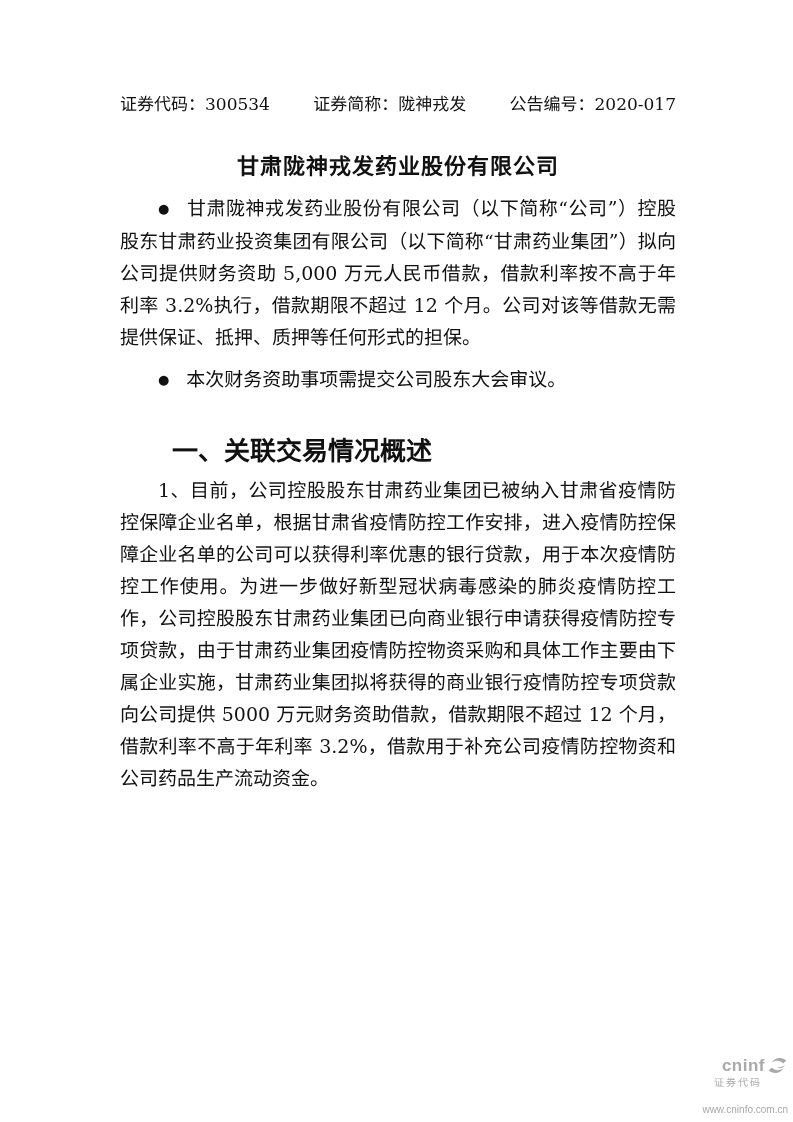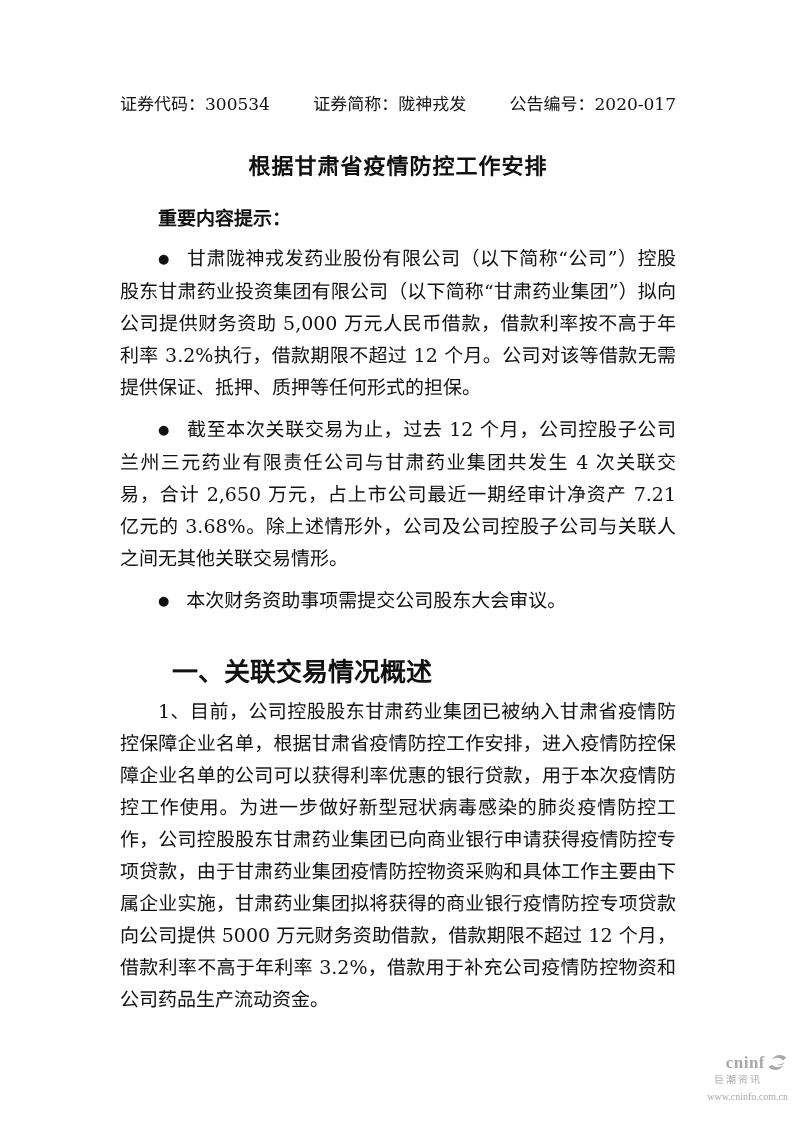--- a/index.html
+++ b/index.html
@@ -87,24 +87,24 @@
     font-weight: bold;
     font-size: 26px;
     line-height: 26px;
     text-indent: 2em;
   }
   .section-para { margin-top: 10px; }
   
   .watermark {
     position: absolute;
     right: 5px;
-    bottom: 20px;
+    bottom: 7px;
     text-align: right;
     color: #a9a9a9;
-    font-family: Liberation Serif, serif;
+    font-family: Liberation Sans, sans-serif;
     line-height: 1;
     user-select: none;
   }
   .wm-row {
     display: flex;
     align-items: center;
     justify-content: flex-end;
     gap: 2px;
   }
   .wm-brand {
@@ -113,59 +113,57 @@
     letter-spacing: 0.5px;
   }
   .wm-swirl svg { display: block; }
   .wm-cn {
     font-size: 10px;
     letter-spacing: 2px;
     margin: 2px 26px 0 0;
   }
   .wm-url {
     font-size: 10px;
-    margin-top: 7px;
+    margin-top: 17px;
   }
 </style>
 </head>
 <body>
 
 <div class="page">
   <div class="content">
 
     <div class="doc-header">
       <span>证券代码：300534</span>
       <span>证券简称：陇神戎发</span>
       <span>公告编号：2020-017</span>
     </div>
 
-    <h1 class="title-company">根据甘肃省疫情防控工作安排</h1>
+    <h1 class="title-company">甘肃陇神戎发药业股份有限公司</h1>
 
 
-    <p class="notice-label">重要内容提示：</p>
 
     <p class="body-text bullet"><span class="bullet-marker">●</span><span>甘肃陇神戎发药业股份有限公司（以下简称“公司”）控股股东甘肃药业投资集团有限公司（以下简称“甘肃药业集团”）拟向公司提供财务资助 5,000 万元人民币借款，借款利率按不高于年利率 3.2%执行，借款期限不超过 12 个月。公司对该等借款无需提供保证、抵押、质押等任何形式的担保。</span></p>
 
-    <p class="body-text bullet"><span class="bullet-marker">●</span><span>截至本次关联交易为止，过去 12 个月，公司控股子公司兰州三元药业有限责任公司与甘肃药业集团共发生 4 次关联交易，合计 2,650 万元，占上市公司最近一期经审计净资产 7.21 亿元的 3.68%。除上述情形外，公司及公司控股子公司与关联人之间无其他关联交易情形。</span></p>
 
     <p class="body-text bullet"><span class="bullet-marker">●</span><span>本次财务资助事项需提交公司股东大会审议。</span></p>
 
     <p class="section-heading">一、关联交易情况概述</p>
 
     <p class="body-text section-para">1、目前，公司控股股东甘肃药业集团已被纳入甘肃省疫情防控保障企业名单，根据甘肃省疫情防控工作安排，进入疫情防控保障企业名单的公司可以获得利率优惠的银行贷款，用于本次疫情防控工作使用。为进一步做好新型冠状病毒感染的肺炎疫情防控工作，公司控股股东甘肃药业集团已向商业银行申请获得疫情防控专项贷款，由于甘肃药业集团疫情防控物资采购和具体工作主要由下属企业实施，甘肃药业集团拟将获得的商业银行疫情防控专项贷款向公司提供 5000 万元财务资助借款，借款期限不超过 12 个月，借款利率不高于年利率 3.2%，借款用于补充公司疫情防控物资和公司药品生产流动资金。</p>
 
   </div>
 
   <div class="watermark">
     <div class="wm-row">
       <span class="wm-brand">cninf</span>
       <span class="wm-swirl">
         <svg width="21" height="21" viewBox="0 0 24 24" fill="#a9a9a9" xmlns="http://www.w3.org/2000/svg">
           <path d="M22 6.5 C17.5 1.5 8.5 2.5 5.2 8.8 C9.5 5.5 15.5 5.8 18.4 9.6 Z"></path>
           <path d="M2 17.5 C6.5 22.5 15.5 21.5 18.8 15.2 C14.5 18.5 8.5 18.2 5.6 14.4 Z"></path>
           <path d="M20.5 11.2 C19 14.8 14.5 16.2 11.5 14.2 C14.8 14.6 18.2 13.4 20.5 11.2 Z"></path>
         </svg>
       </span>
     </div>
-    <div class="wm-cn">巨潮资讯</div>
+    <div class="wm-cn">证券代码</div>
     <div class="wm-url">www.cninfo.com.cn</div>
   </div>
 </div>
 
 </body></html>

